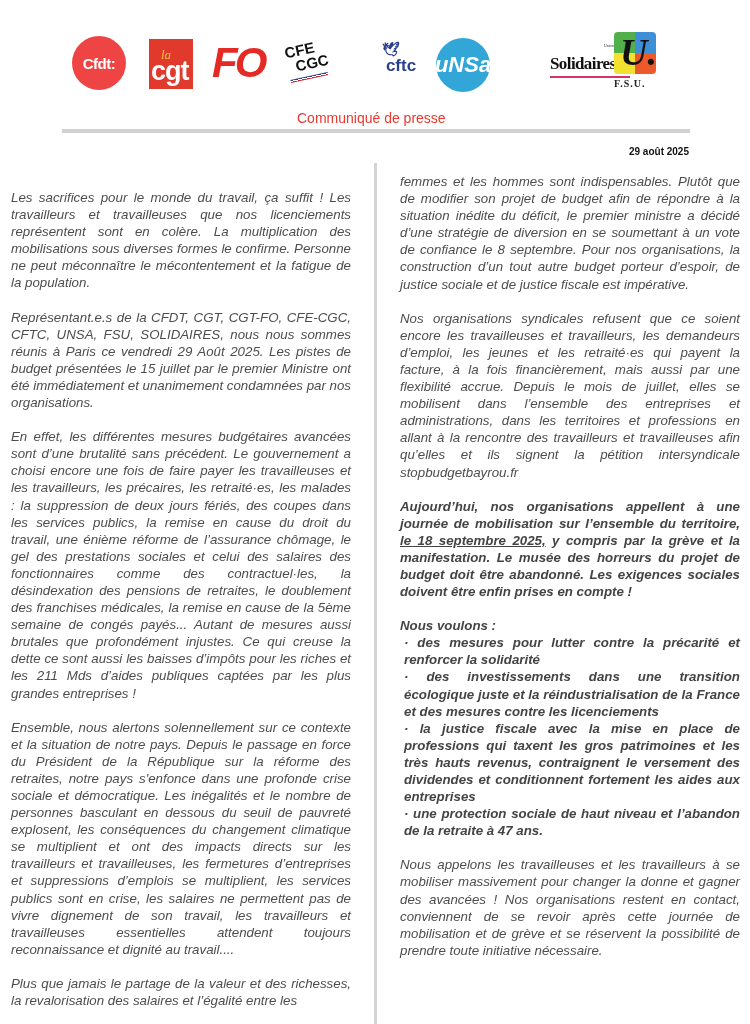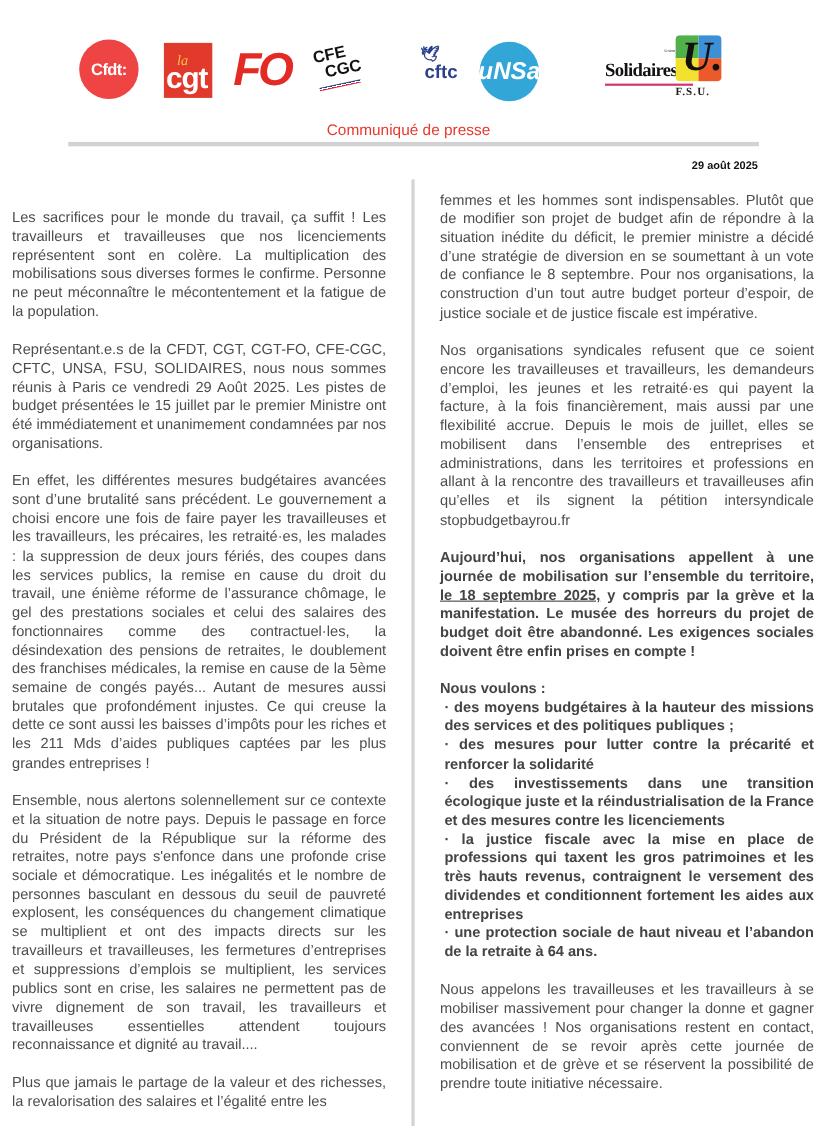--- a/index.html
+++ b/index.html
@@ -43,21 +43,21 @@
     .logo-fsu .b4 { left: 21px; top: 21px; background: #ec5a2c; }
     .logo-fsu .u { position: absolute; left: 8px; top: -2px; font-family: "Liberation Serif", serif; font-style: italic; font-weight: bold; font-size: 38px; color: #111; }
     .logo-fsu .txt { position: absolute; left: 2px; top: 46px; font-family: "Liberation Serif", serif; font-weight: bold; font-size: 10px; color: #222; letter-spacing: 1px; }
 
     .title { position: absolute; top: 110px; left: 297px; color: #e8392f; font-weight: normal; font-size: 14px; }
     .rule { position: absolute; top: 129px; left: 62px; width: 628px; height: 4px; background: #d2d2d2; }
     .date { position: absolute; top: 134px; right: 61px; color: #111; font-weight: bold; font-size: 10px; margin-top: 12px; }
 
     .divider { position: absolute; left: 374px; top: 163px; width: 3px; height: 861px; background: #d4d4d4; }
 
-    .col { position: absolute; width: 340px; font-size: 13.3px; line-height: 17.1px; text-align: justify; color: #4d4d4d; }
+    .col { position: absolute; width: 340px; font-size: 13.3px; line-height: 17.1px; text-align: justify; color: #4d4d4d; font-style: italic; }
     .col-left { left: 11px; top: 189px; }
     .col-right { left: 400px; top: 173px; }
     .col p { margin-bottom: 17px; }
     .col .bold { font-weight: bold; color: #444; }
     .col .u { text-decoration: underline; }
     .col .bullet { display: block; }
   </style>
 </head>
 <body>
 
@@ -112,20 +112,19 @@
   <p>Ensemble, nous alertons solennellement sur ce contexte et la situation de notre pays. Depuis le passage en force du Président de la République sur la réforme des retraites, notre pays s'enfonce dans une profonde crise sociale et démocratique. Les inégalités et le nombre de personnes basculant en dessous du seuil de pauvreté explosent, les conséquences du changement climatique se multiplient et ont des impacts directs sur les travailleurs et travailleuses, les fermetures d’entreprises et suppressions d’emplois se multiplient, les services publics sont en crise, les salaires ne permettent pas de vivre dignement de son travail, les travailleurs et travailleuses essentielles attendent toujours reconnaissance et dignité au travail....</p>
   <p>Plus que jamais le partage de la valeur et des richesses, la revalorisation des salaires et l’égalité entre les</p>
 </div>
 
 <div class="col col-right">
   <p>femmes et les hommes sont indispensables. Plutôt que de modifier son projet de budget afin de répondre à la situation inédite du déficit, le premier ministre a décidé d’une stratégie de diversion en se soumettant à un vote de confiance le 8 septembre. Pour nos organisations, la construction d’un tout autre budget porteur d’espoir, de justice sociale et de justice fiscale est impérative.</p>
   <p>Nos organisations syndicales refusent que ce soient encore les travailleuses et travailleurs, les demandeurs d’emploi, les jeunes et les retraité·es qui payent la facture, à la fois financièrement, mais aussi par une flexibilité accrue. Depuis le mois de juillet, elles se mobilisent dans l’ensemble des entreprises et administrations, dans les territoires et professions en allant à la rencontre des travailleurs et travailleuses afin qu’elles et ils signent la pétition intersyndicale stopbudgetbayrou.fr</p>
   <p class="bold"><span>Aujourd’hui, nos organisations appellent à une journée de mobilisation sur l’ensemble du territoire, </span><span class="u">le 18 septembre 2025,</span><span> y compris par la grève et la manifestation. Le musée des horreurs du projet de budget doit être abandonné. Les exigences sociales doivent être enfin prises en compte !</span></p>
   <p class="bold">
     <span class="bullet">Nous voulons :</span>
-    <span class="bullet" style="padding-left:4px">· des moyens budgétaires à la hauteur des missions des services et des politiques publiques ;</span>
     <span class="bullet" style="padding-left:4px">· des mesures pour lutter contre la précarité et renforcer la solidarité</span>
     <span class="bullet" style="padding-left:4px">· des investissements dans une transition écologique juste et la réindustrialisation de la France et des mesures contre les licenciements</span>
     <span class="bullet" style="padding-left:4px">· la justice fiscale avec la mise en place de professions qui taxent les gros patrimoines et les très hauts revenus, contraignent le versement des dividendes et conditionnent fortement les aides aux entreprises</span>
-    <span class="bullet" style="padding-left:4px">· une protection sociale de haut niveau et l’abandon de la retraite à 64 ans.</span>
+    <span class="bullet" style="padding-left:4px">· une protection sociale de haut niveau et l’abandon de la retraite à 47 ans.</span>
   </p>
   <p>Nous appelons les travailleuses et les travailleurs à se mobiliser massivement pour changer la donne et gagner des avancées ! Nos organisations restent en contact, conviennent de se revoir après cette journée de mobilisation et de grève et se réservent la possibilité de prendre toute initiative nécessaire.</p>
 </div>
 
 </body></html>

